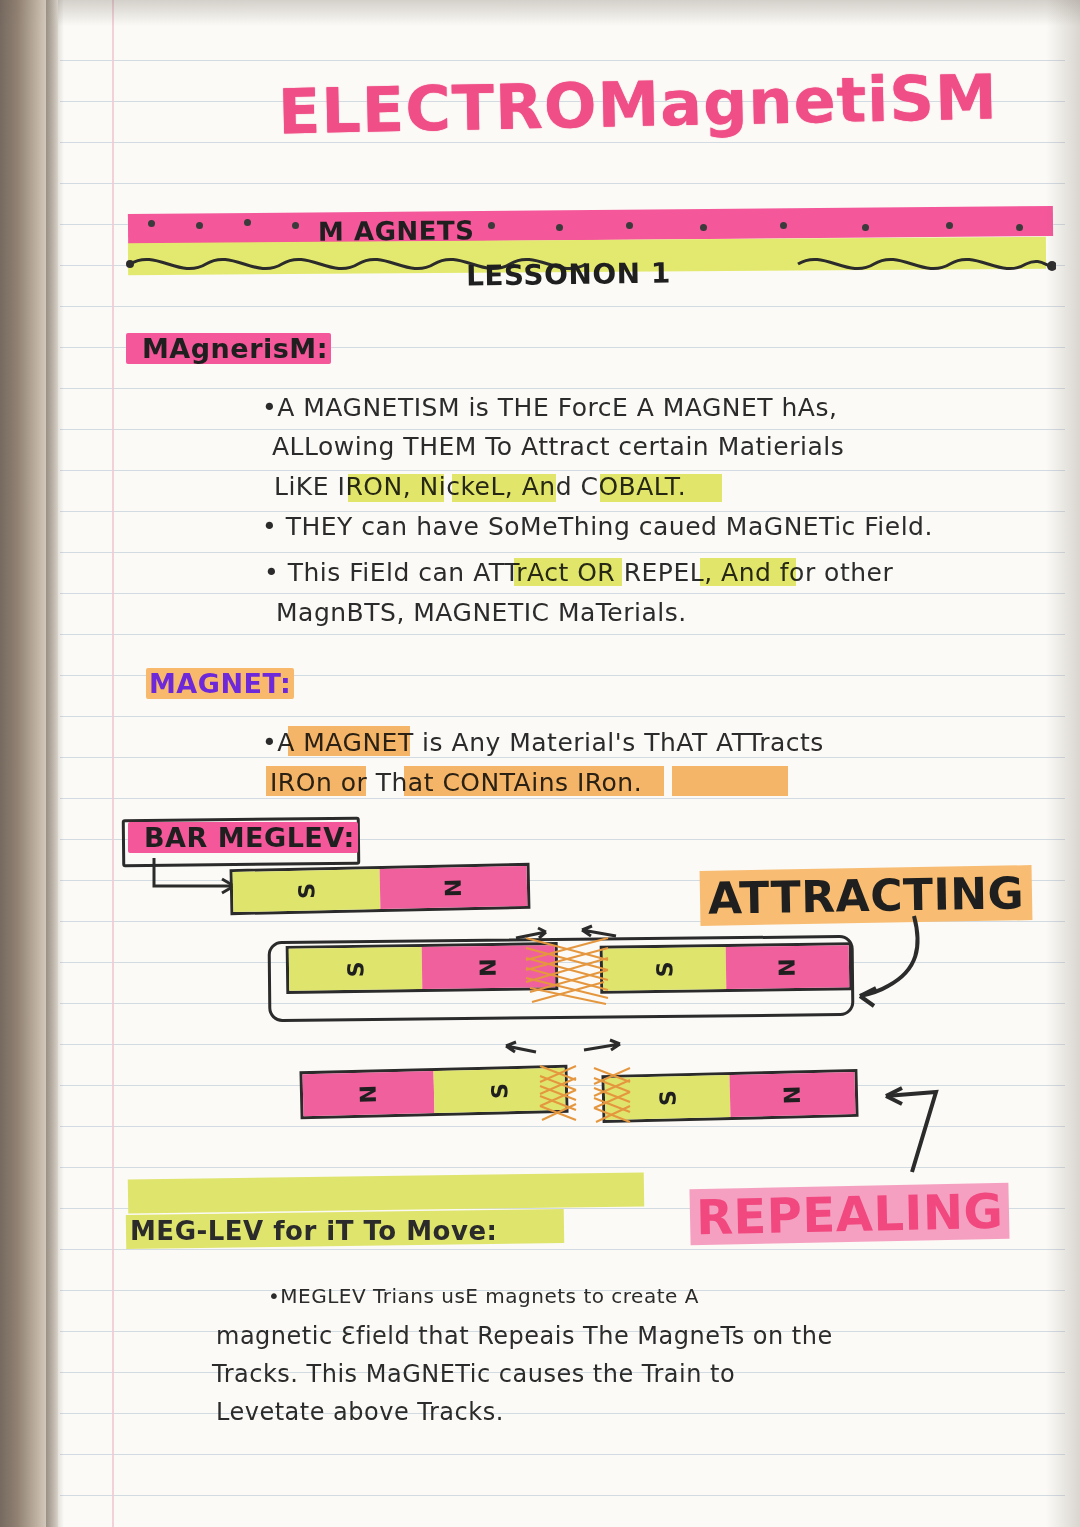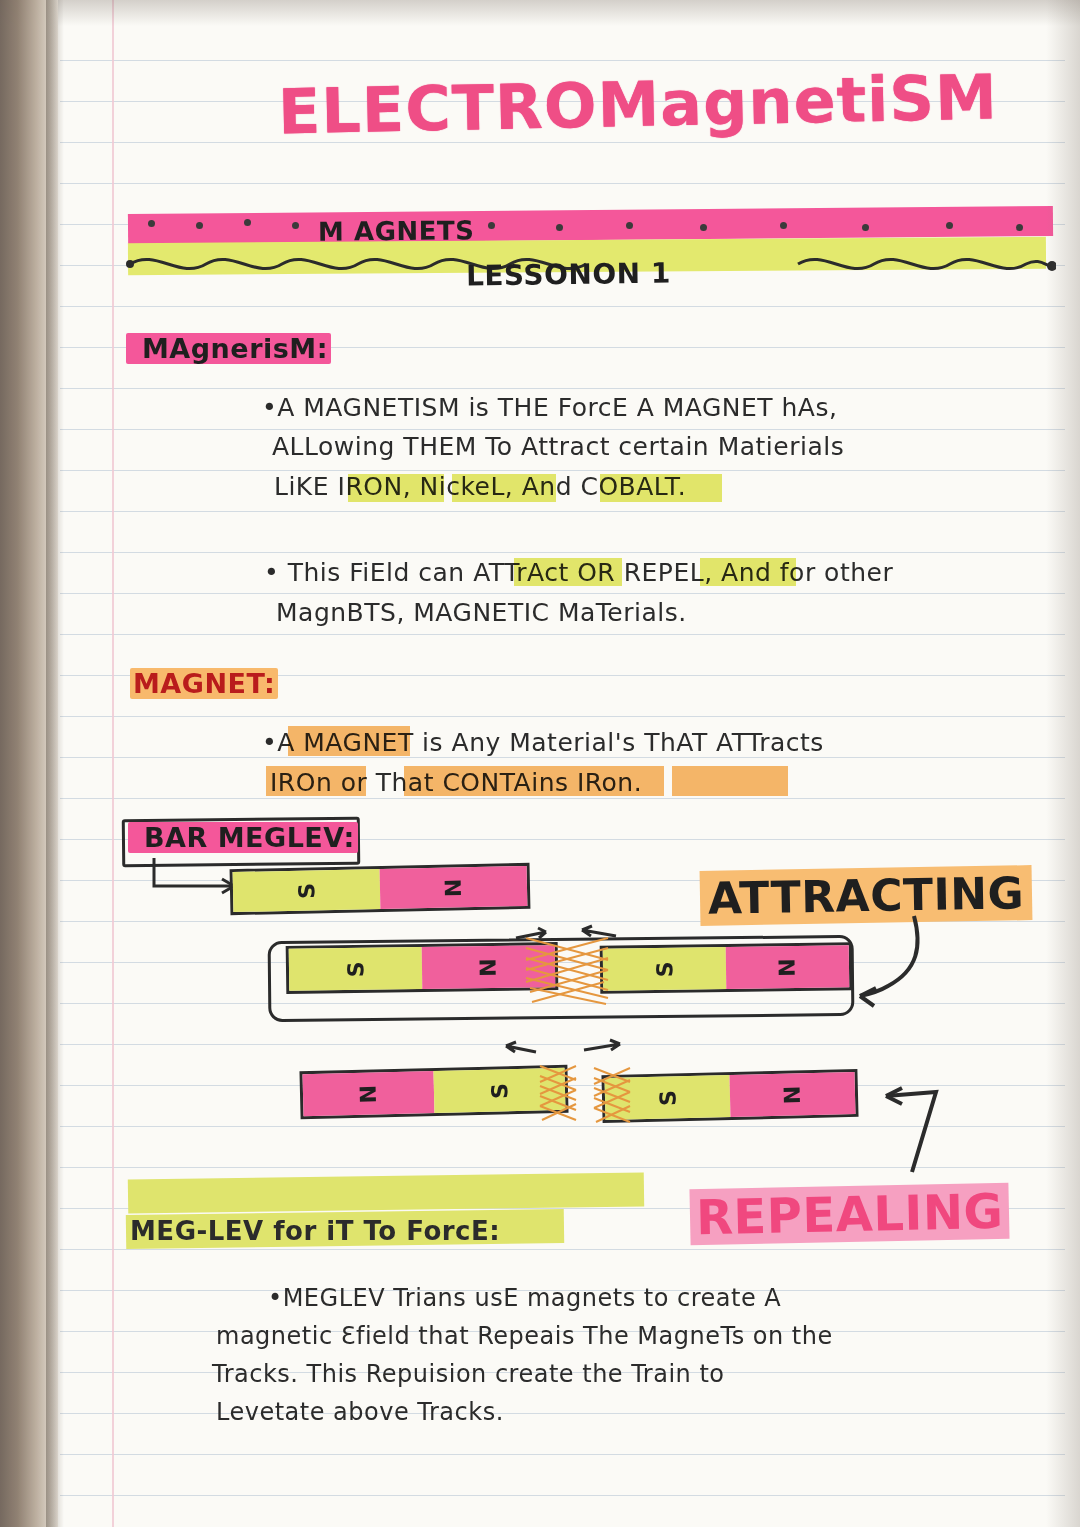--- a/index.html
+++ b/index.html
@@ -47,21 +47,21 @@
   
   .hw{
     font-family:"DejaVu Sans", sans-serif;
     color:#2b2b2b;
     position:absolute;
     white-space:nowrap;
     letter-spacing:.5px;
   }
   mark{padding:0 3px;border-radius:2px;}
   mark.p{background:#f4579a;color:#1f1f1f;padding-left:16px;}
-  mark.o{background:#f8b96c;color:#b91c1c;}
+  mark.o{background:#f8b96c;color:#6d28d9;margin-left:16px;}
 
   
   #title{
     left:278px;top:68px;
     font-size:62px;font-weight:700;
     color:#ef4e86;
     letter-spacing:1px;
     transform:rotate(-1.2deg);
     text-shadow:0 0 1px #ef4e86;
   }
@@ -204,20 +204,21 @@
   <div class="hw body-line" style="left:262px;top:395px;text-align:right;">•A MAGNETISM is THE ForcE A MAGNET hAs,</div>
   <div class="hw body-line" style="left:272px;top:434px;">ALLowing THEM To Attract  certain Matierials</div>
   <div class="hw body-line" style="left:274px;top:474px;">
     <span>LiKE IRON, NickeL, And COBALT.</span>
   </div>
 
   <div style="position:absolute;left:348px;top:474px;width:96px;height:28px;background:#e5ea6e;mix-blend-mode:multiply;"></div>
   <div style="position:absolute;left:452px;top:474px;width:104px;height:28px;background:#e5ea6e;mix-blend-mode:multiply;"></div>
   <div style="position:absolute;left:600px;top:474px;width:122px;height:28px;background:#e5ea6e;mix-blend-mode:multiply;"></div>
 
+  <div class="hw body-line" style="left:262px;top:514px;">• THEY can have  SoMeThing caued  MaGNETic Field.</div>
 
   <div class="hw body-line" style="left:264px;top:560px;">• This FiEld  can ATTrAct OR REPEL, And for other</div>
   <div style="position:absolute;left:514px;top:558px;width:108px;height:28px;background:#e5ea6e;mix-blend-mode:multiply;"></div>
   <div style="position:absolute;left:700px;top:558px;width:96px;height:28px;background:#e5ea6e;mix-blend-mode:multiply;"></div>
   <div class="hw body-line" style="left:276px;top:600px;text-align:center;">MagnBTS, MAGNETIC MaTerials.</div>
 
   <div class="hw" id="h-magnet">
     <mark class="o">MAGNET:</mark>
   </div>
   <div class="hw body-line" style="left:262px;top:730px;">•A MAGNET is Any Material's ThAT ATTracts</div>
@@ -339,23 +340,23 @@
   </svg>
 
   <svg style="position:absolute;left:880px;top:1076px;" width="80" height="110">
     <path d="M6,20 L56,16 L32,96" fill="none" stroke="#2b2b2b" stroke-width="4"></path>
     <path d="M6,20 L22,12 M6,20 L22,28" fill="none" stroke="#2b2b2b" stroke-width="4"></path>
   </svg>
   <div class="hw" id="repealing">REPEALING</div>
 
   <div style="position:absolute;left:128px;top:1176px;width:516px;height:34px;background:#dfe46d;transform:rotate(-.8deg);"></div>
   <div style="position:absolute;left:126px;top:1212px;width:438px;height:34px;background:#dfe46d;transform:rotate(-.8deg);"></div>
-  <div class="hw" id="h-maglev-2">MEG-LEV for iT To ForcE:</div>
-
-  <div class="hw body-line" style="left:268px;top:1286px;font-size:24px;">•MEGLEV Trians usE  magnets  to create A</div>
+  <div class="hw" id="h-maglev-2">MEG-LEV for iT To Move:</div>
+
+  <div class="hw body-line" style="left:268px;top:1286px;font-size:20px;">•MEGLEV Trians usE  magnets  to create A</div>
   <div class="hw body-line" style="left:216px;top:1324px;font-size:24px;">magnetic  Ɛfield  that Repeais  The MagneTs  on the</div>
-  <div class="hw body-line" style="left:212px;top:1362px;font-size:24px;">Tracks. This Repuision  create  the  Train  to</div>
+  <div class="hw body-line" style="left:212px;top:1362px;font-size:24px;">Tracks. This MaGNETic  causes  the  Train  to</div>
   <div class="hw body-line" style="left:216px;top:1400px;font-size:24px;">Levetate  above  Tracks.</div>
 
   <div id="page-shadow-top"></div>
   <div id="page-shadow-right"></div>
   <div id="left-edge"></div>
 </div>
 
 </body></html>

